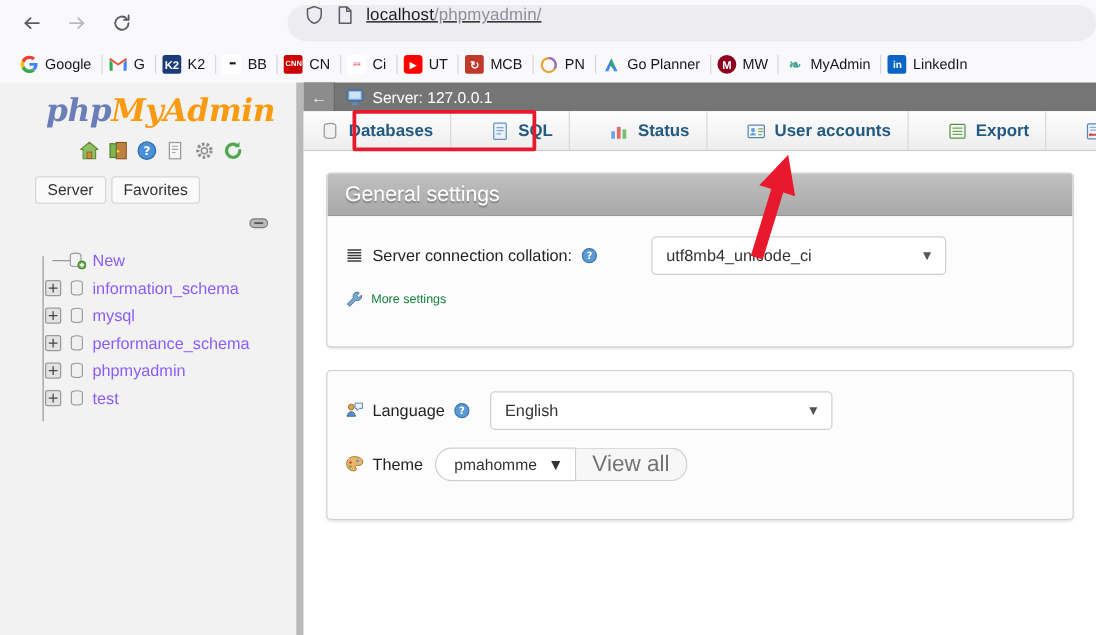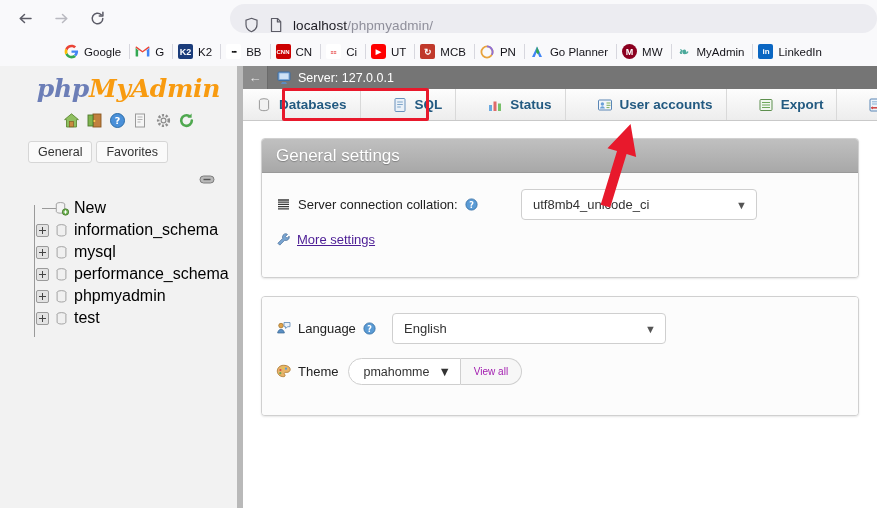--- a/index.html
+++ b/index.html
@@ -23,34 +23,34 @@
     display: flex; align-items: center; justify-content: center;
     color: #5b5b66;
   }
   .nav-btn svg { display: block; }
   .nav-btn.disabled { color: #b9b9c0; }
 
   .urlbar {
     position: absolute; left: 230px; top: 4px;
     width: 647px; height: 29px;
     background: #ececf1; border-radius: 15px;
-    display: flex; align-items: flex-end; padding-left: 14px; gap: 10px;
+    display: flex; align-items: flex-start; padding-left: 14px; gap: 10px; text-decoration: underline;
   }
   .urlbar .ic { color: #5b5b66; display: flex; align-items: center; }
   .url-text {
     font-size: 13.5px; color: #1c1b22; letter-spacing: .1px;
     white-space: nowrap;
   }
   .url-text .dim { color: #8f8f9b; }
 
   
   .bookmarks {
     position: absolute; left: 0; top: 37px; width: 877px; height: 29px;
     background: #f9f9fb;
-    display: flex; align-items: center; padding-left: 12px; justify-content: center;
+    display: flex; align-items: center; padding-left: 12px;
   }
   .bm {
     display: flex; align-items: center; gap: 5px;
     padding: 2px 7px 2px 4px; height: 22px;
     white-space: nowrap;
   }
   .bm-label { font-size: 11.5px; color: #15141a; }
   .bm-sep { width: 1px; height: 15px; background: #d7d7de; margin: 0 1px; }
   .fav {
     width: 15px; height: 15px; border-radius: 2px;
@@ -109,21 +109,21 @@
   }
   .plus::before, .plus::after {
     content: ""; position: absolute; background: #444;
   }
   .plus::before { left: 2px; top: 5px; width: 7px; height: 1px; }
   .plus::after { left: 5px; top: 2px; width: 1px; height: 7px; }
   .plus.spacer { border: none; background: transparent; }
   .plus.spacer::before, .plus.spacer::after { display: none; }
   .dbicon { width: 15px; height: 15px; margin: 0 5px 0 4px; flex: 0 0 auto; }
   .dbicon svg { display: block; }
-  .db-name { font-size: 16px; color: #000000; }
+  .db-name { font-size: 13px; color: #8b5cf6; }
 
   .side-divider {
     position: absolute; left: 237px; top: 0; width: 6px; height: 442px;
     background: #b9b9b9;
   }
 
   
   .main {
     position: absolute; left: 243px; top: 0; width: 634px; height: 442px;
     background: #fff;
@@ -184,34 +184,34 @@
 
   .sel {
     border: 1px solid #cfcfcf; border-radius: 4px; background: #fff;
     height: 31px; display: flex; align-items: center;
     justify-content: space-between; padding: 0 9px 0 11px;
     font-size: 13px; color: #333;
   }
   .sel .chev { color: #555; font-size: 11px; margin-left: 12px; }
 
   .linkrow { display: flex; align-items: center; gap: 6px; margin-top: 12px; }
-  .link { font-size: 13px; color: #4c1d95; text-decoration: underline; }
+  .link { font-size: 10px; color: #15803d; }
 
   .theme-group { display: flex; align-items: stretch; margin-left: 10px; }
   .theme-sel {
     border: 1px solid #cfcfcf; border-top-left-radius: 15px; border-bottom-left-radius: 15px;
     background: #fff; height: 27px; display: flex; align-items: center;
     padding: 0 9px 0 14px; font-size: 12.5px; color: #333; gap: 9px;
   }
   .viewall {
     border: 1px solid #cfcfcf; border-left: none;
     border-top-right-radius: 15px; border-bottom-right-radius: 15px;
     background: #f7f7f7; height: 27px;
     display: flex; align-items: center; padding: 0 13px;
-    font-size: 10px; color: #a21caf;
+    font-size: 18px; color: #737373;
   }
 
   
   .hl-box {
     position: absolute; border: 3px solid #e8192c; border-radius: 2px;
     pointer-events: none;
   }
   .arrow { position: absolute; pointer-events: none; }
 </style>
 </head>
@@ -397,21 +397,21 @@
       </span>
       <span>
         <svg width="17" height="17" viewBox="0 0 17 17">
             <path d="M13.8 8.5A5.3 5.3 0 1 1 11 3.9" fill="none" stroke="#4fa84f" stroke-width="2.6" stroke-linecap="round"></path>
             <path d="M13.6 1.6v4.1H9.5z" fill="#4fa84f"></path>
           </svg>
       </span>
     </div>
 
     <div class="tabs-rf">
-      <div class="rf-tab">General</div>
+      <div class="rf-tab">Server</div>
       <div class="rf-tab">Favorites</div>
     </div>
 
     <div class="chain-wrap">
       <span>
         <svg width="16" height="11" viewBox="0 0 16 11">
             <rect x="1" y="2" width="14" height="7" rx="3.5" fill="#b9b9b9" stroke="#7c7c7c" stroke-width="1"></rect>
             <path d="M4.5 5.5h7" stroke="#555" stroke-width="1.4"></path>
           </svg>
       </span>

